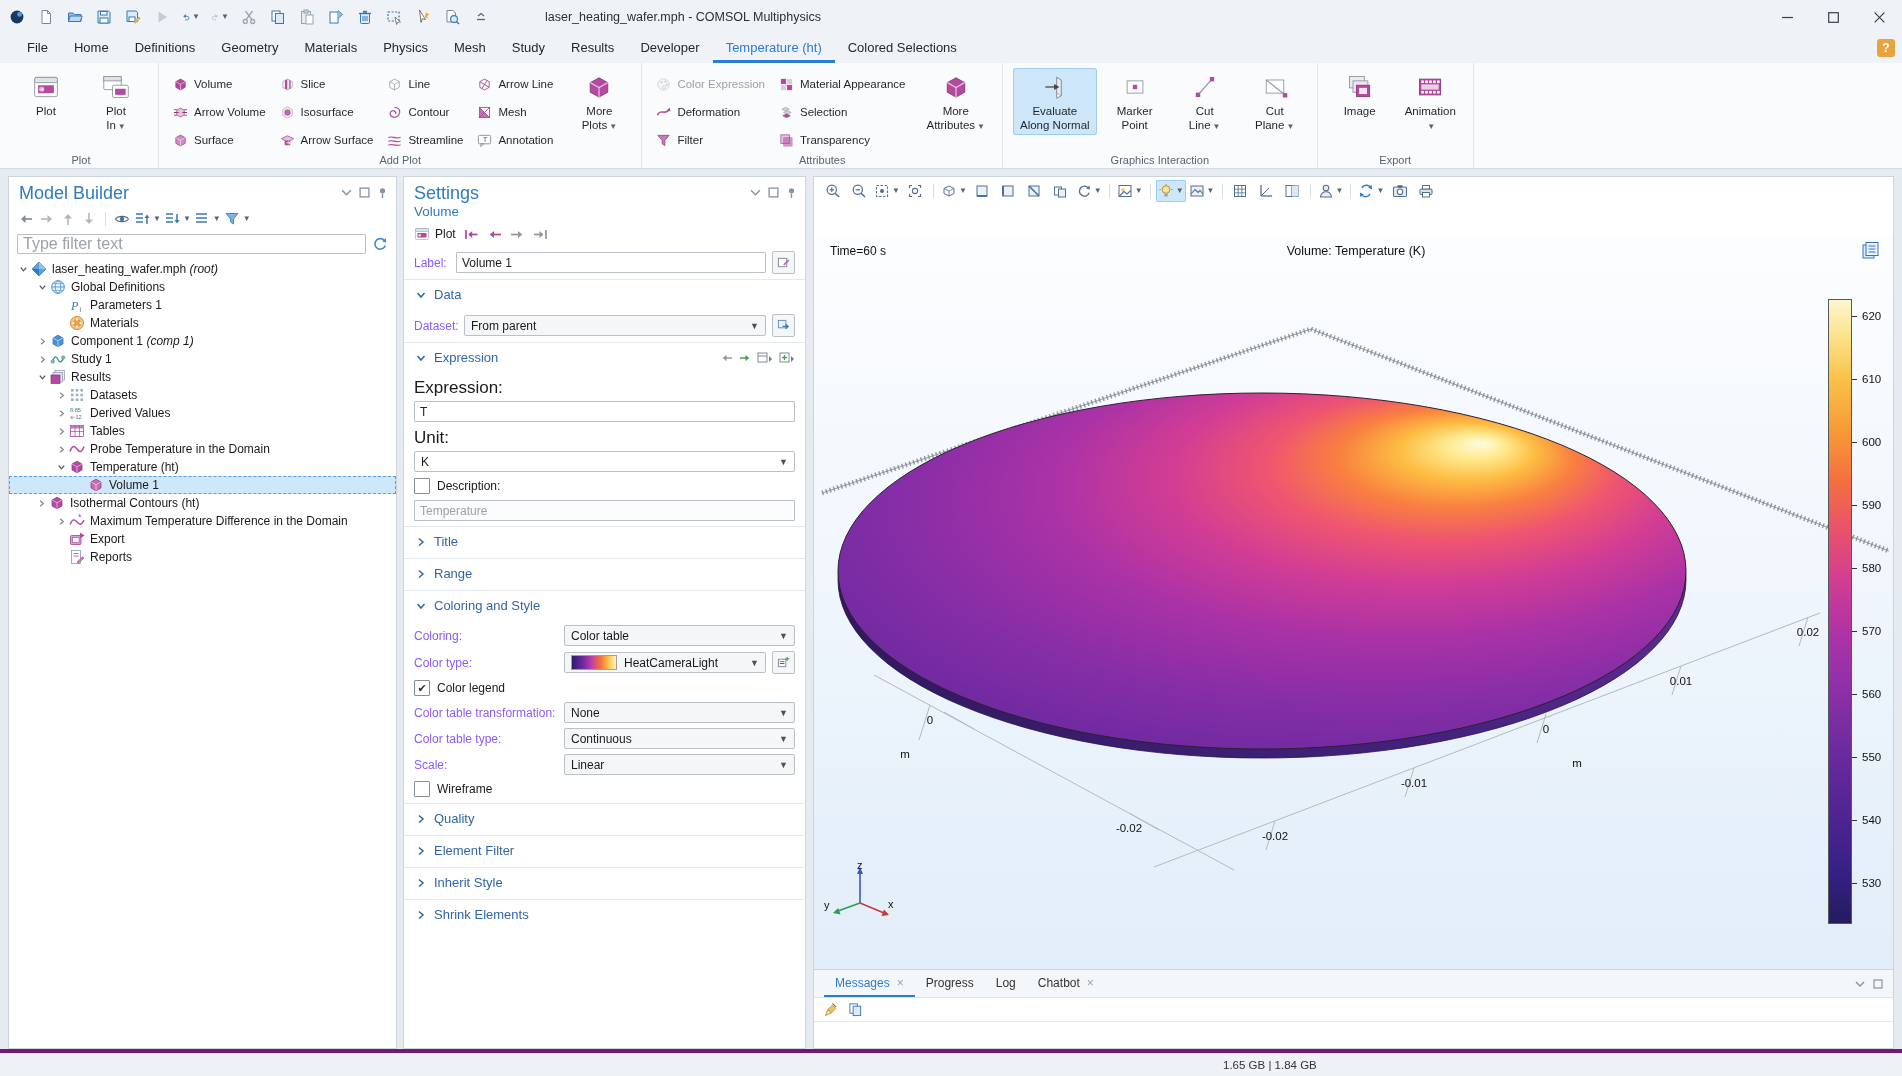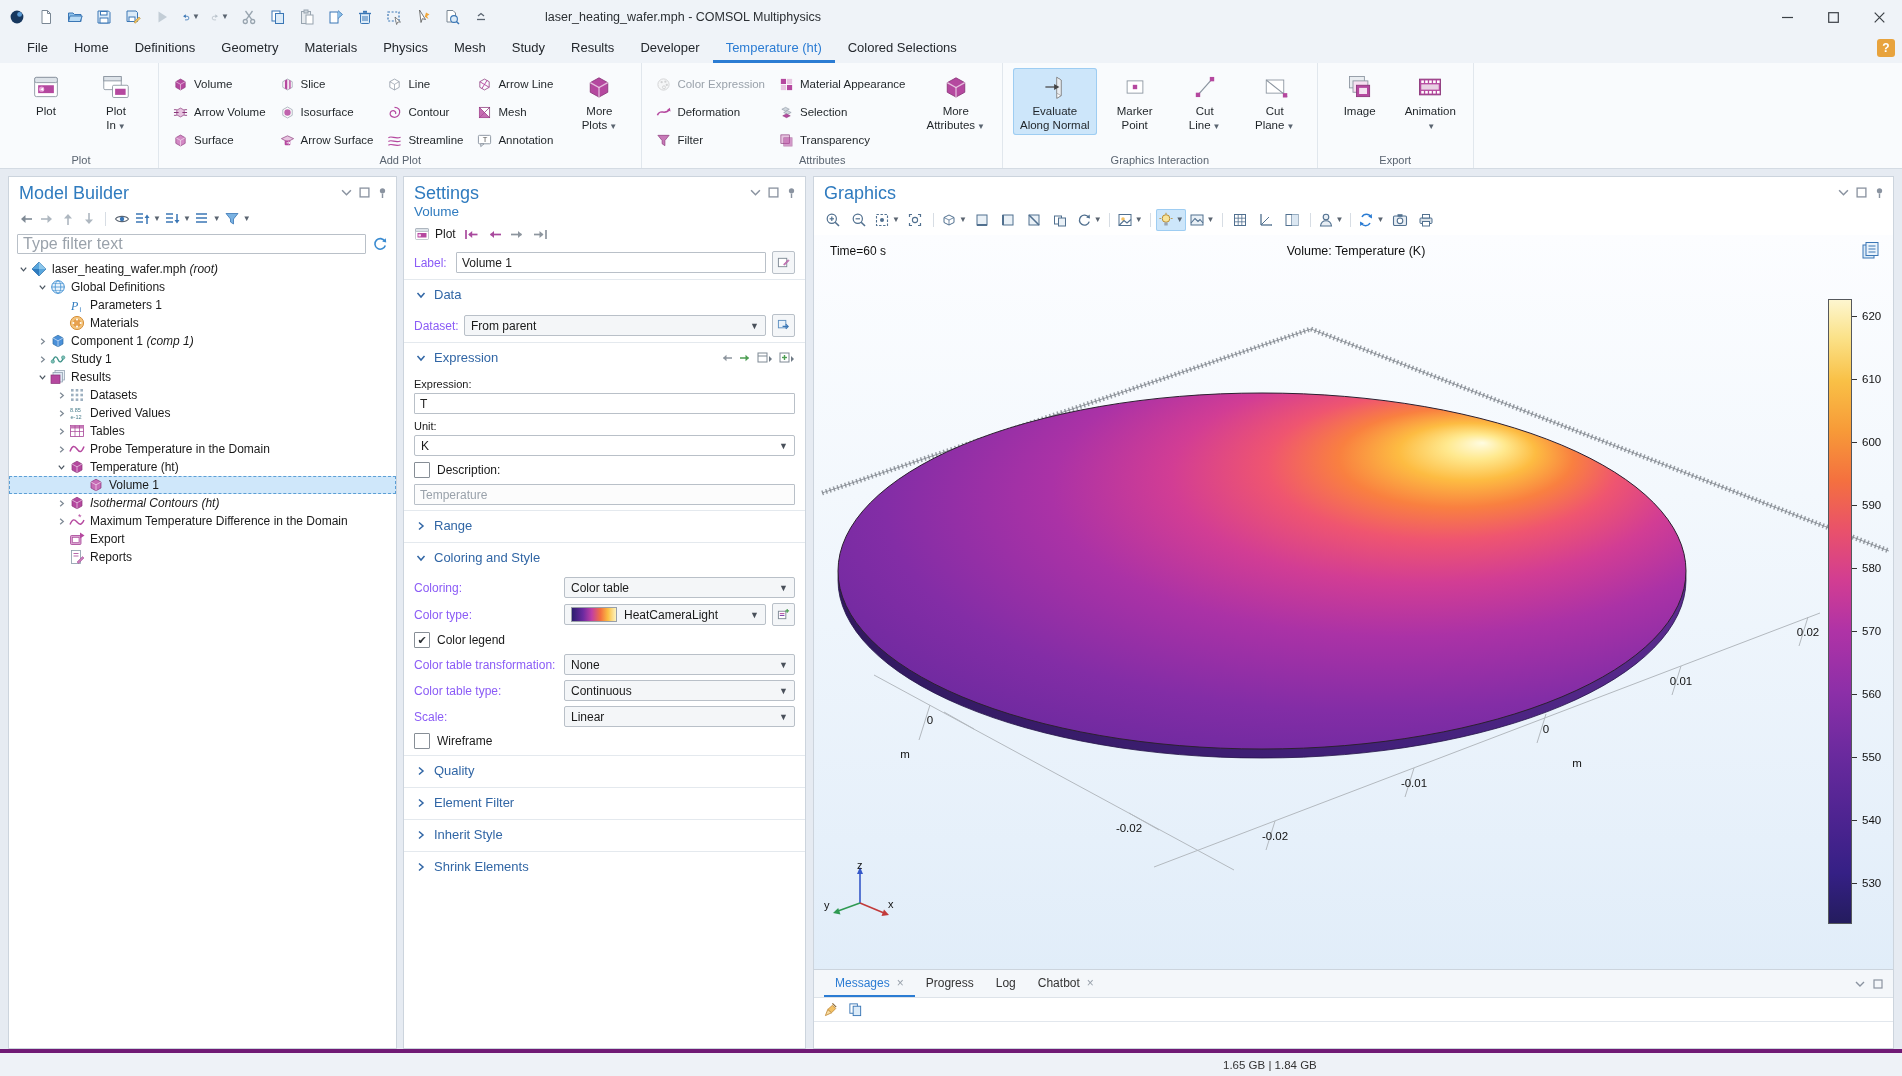--- a/index.html
+++ b/index.html
@@ -98,21 +98,21 @@
           box-sizing:border-box;font-family:inherit;color:#222;border-radius:1px}
   .tinput::placeholder{color:#9aa2ab}
   .tinput.fw{flex:1;width:100%}
   .sidebtn{width:21px;height:21px;border:1px solid #b9c0c8;background:#f4f6f8;border-radius:2px;
            margin-left:6px;display:flex;align-items:center;justify-content:center;flex:none}
   .cbrow{display:flex;align-items:center;gap:7px;margin:6px 0;font-size:12px}
   .checkbox{width:14px;height:14px;border:1px solid #878e96;background:#fff;border-radius:1px;
             display:inline-flex;align-items:center;justify-content:center;font-size:11px;color:#2b2f33;flex:none}
   .swatch{width:44px;height:13px;margin-right:7px;flex:none;border:1px solid #9aa0a8;
           background:linear-gradient(90deg,#2c1e6e 0%,#6b2aa0 25%,#c13fa4 45%,#f4703f 65%,#fbc043 82%,#fdf3c0 100%)}
-  .sflabel{font-size:11px;margin:6px 0 3px 0}
+  .sflabel{font-size:17px;margin:6px 0 3px 0}
 
   
   .gtb{display:flex;align-items:center;gap:1px;padding:1px 6px;height:26px}
   .gbtn{height:22px;min-width:21px;padding:0 2px;display:flex;align-items:center;justify-content:center;
         border-radius:2px}
   .gbtn.active{background:#cde6fa;box-shadow:inset 0 0 0 1px #9ecdf2}
   .gbtn .ico{width:16px;height:16px}
   .plot-area{position:absolute;left:0px;top:58px;width:1079px;height:737px;
              background:linear-gradient(180deg,#fcfdff 0%,#f3f8fd 35%,#e1edf9 100%);overflow:hidden}
   .gfx-time{position:absolute;left:16px;top:9px;font-size:12px;color:#111}
@@ -985,21 +985,21 @@
           <span class="chev"></span>
           <span class="ico ticon">
             <svg viewBox="0 0 16 16">
               <polygon points="3,5 8,2.2 13,5 13,11 8,13.8 3,11" fill="#c66bb5" stroke="#8a3579" stroke-width=".7"></polygon>
               <polyline points="3,5 8,7.8 13,5" fill="none" stroke="#fff" stroke-opacity=".6" stroke-width=".9"></polyline>
               <line x1="8" y1="7.8" x2="8" y2="13.8" stroke="#fff" stroke-opacity=".6" stroke-width=".9"></line>
             </svg>
           </span>
           <span class="tlabel">Volume 1</span>
         </div>
-        <div class="trow" style="padding-left: 44px; font-style: italic;">
+        <div class="trow" style="padding-left: 24px;">
           <span class="chev">
             <svg viewBox="0 0 10 10">
               <path d="M3.5 2 L7 5 L3.5 8" fill="none" stroke="#7f8a95" stroke-width="1.4"></path>
             </svg>
           </span>
           <span class="ico ticon">
             <svg viewBox="0 0 16 16">
               <polygon points="3,5 8,2.2 13,5 13,11 8,13.8 3,11" fill="#b5489f" stroke="#8a3579" stroke-width=".7"></polygon>
               <polyline points="3,5 8,7.8 13,5" fill="none" stroke="#fff" stroke-opacity=".6" stroke-width=".9"></polyline>
               <line x1="8" y1="7.8" x2="8" y2="13.8" stroke="#fff" stroke-opacity=".6" stroke-width=".9"></line>
@@ -1201,20 +1201,28 @@
       <div class="frow" style="margin-top:1px">
           <input class="tinput fw" style="background: rgb(252, 252, 252);" placeholder="Temperature">
         </div>
 
       <div class="shead">
         <span class="ico chevs">
             <svg viewBox="0 0 10 10">
               <path d="M3 1.5 L7 5 L3 8.5" fill="none" stroke="#3166a5" stroke-width="1.5"></path>
             </svg>
           </span>
+        <span>Title</span>
+      </div>
+      <div class="shead">
+        <span class="ico chevs">
+            <svg viewBox="0 0 10 10">
+              <path d="M3 1.5 L7 5 L3 8.5" fill="none" stroke="#3166a5" stroke-width="1.5"></path>
+            </svg>
+          </span>
         <span>Range</span>
       </div>
 
       <div class="shead">
         <span class="ico chevs">
             <svg viewBox="0 0 10 10">
               <path d="M1.5 3 L5 7 L8.5 3" fill="none" stroke="#3166a5" stroke-width="1.5"></path>
             </svg>
           </span>
         <span>Coloring and Style</span>
@@ -1301,41 +1309,20 @@
             <svg viewBox="0 0 10 10">
               <path d="M3 1.5 L7 5 L3 8.5" fill="none" stroke="#3166a5" stroke-width="1.5"></path>
             </svg>
           </span>
         <span>Shrink Elements</span>
       </div>
     </div>
   </div>
 
   <div class="panel" id="gfx">
-    <div class="phead">
-      <div class="ptitle">Graphics</div>
-      <div class="picons">
-        <span class="ico">
-            <svg viewBox="0 0 10 10">
-              <path d="M1 3 L5 7 L9 3" fill="none" stroke="#8a93a0" stroke-width="1.4"></path>
-            </svg>
-          </span>
-        <span class="ico">
-            <svg viewBox="0 0 10 10">
-              <rect x="1" y="1" width="8" height="8" fill="none" stroke="#8a93a0" stroke-width="1.2"></rect>
-            </svg>
-          </span>
-        <span class="ico">
-            <svg viewBox="0 0 10 10">
-              <circle cx="5" cy="3.5" r="2.4" fill="#8a93a0"></circle>
-              <line x1="5" y1="6" x2="5" y2="10" stroke="#8a93a0" stroke-width="1.3"></line>
-            </svg>
-          </span>
-      </div>
-    </div>
     <div class="gtb" id="gfx-toolbar">
         <span class="gbtn">
           <span class="ico ic16">
             <svg viewBox="0 0 16 16">
               <circle cx="6.8" cy="6.8" r="4.6" fill="#fff" stroke="#51708f" stroke-width="1.2"></circle>
               <line x1="10.2" y1="10.2" x2="14" y2="14" stroke="#51708f" stroke-width="1.6"></line>
               <line x1="4.6" y1="6.8" x2="9" y2="6.8" stroke="#51708f" stroke-width="1.2"></line>
               <line x1="6.8" y1="4.6" x2="6.8" y2="9" stroke="#51708f" stroke-width="1.2"></line>
             </svg>
           </span>

